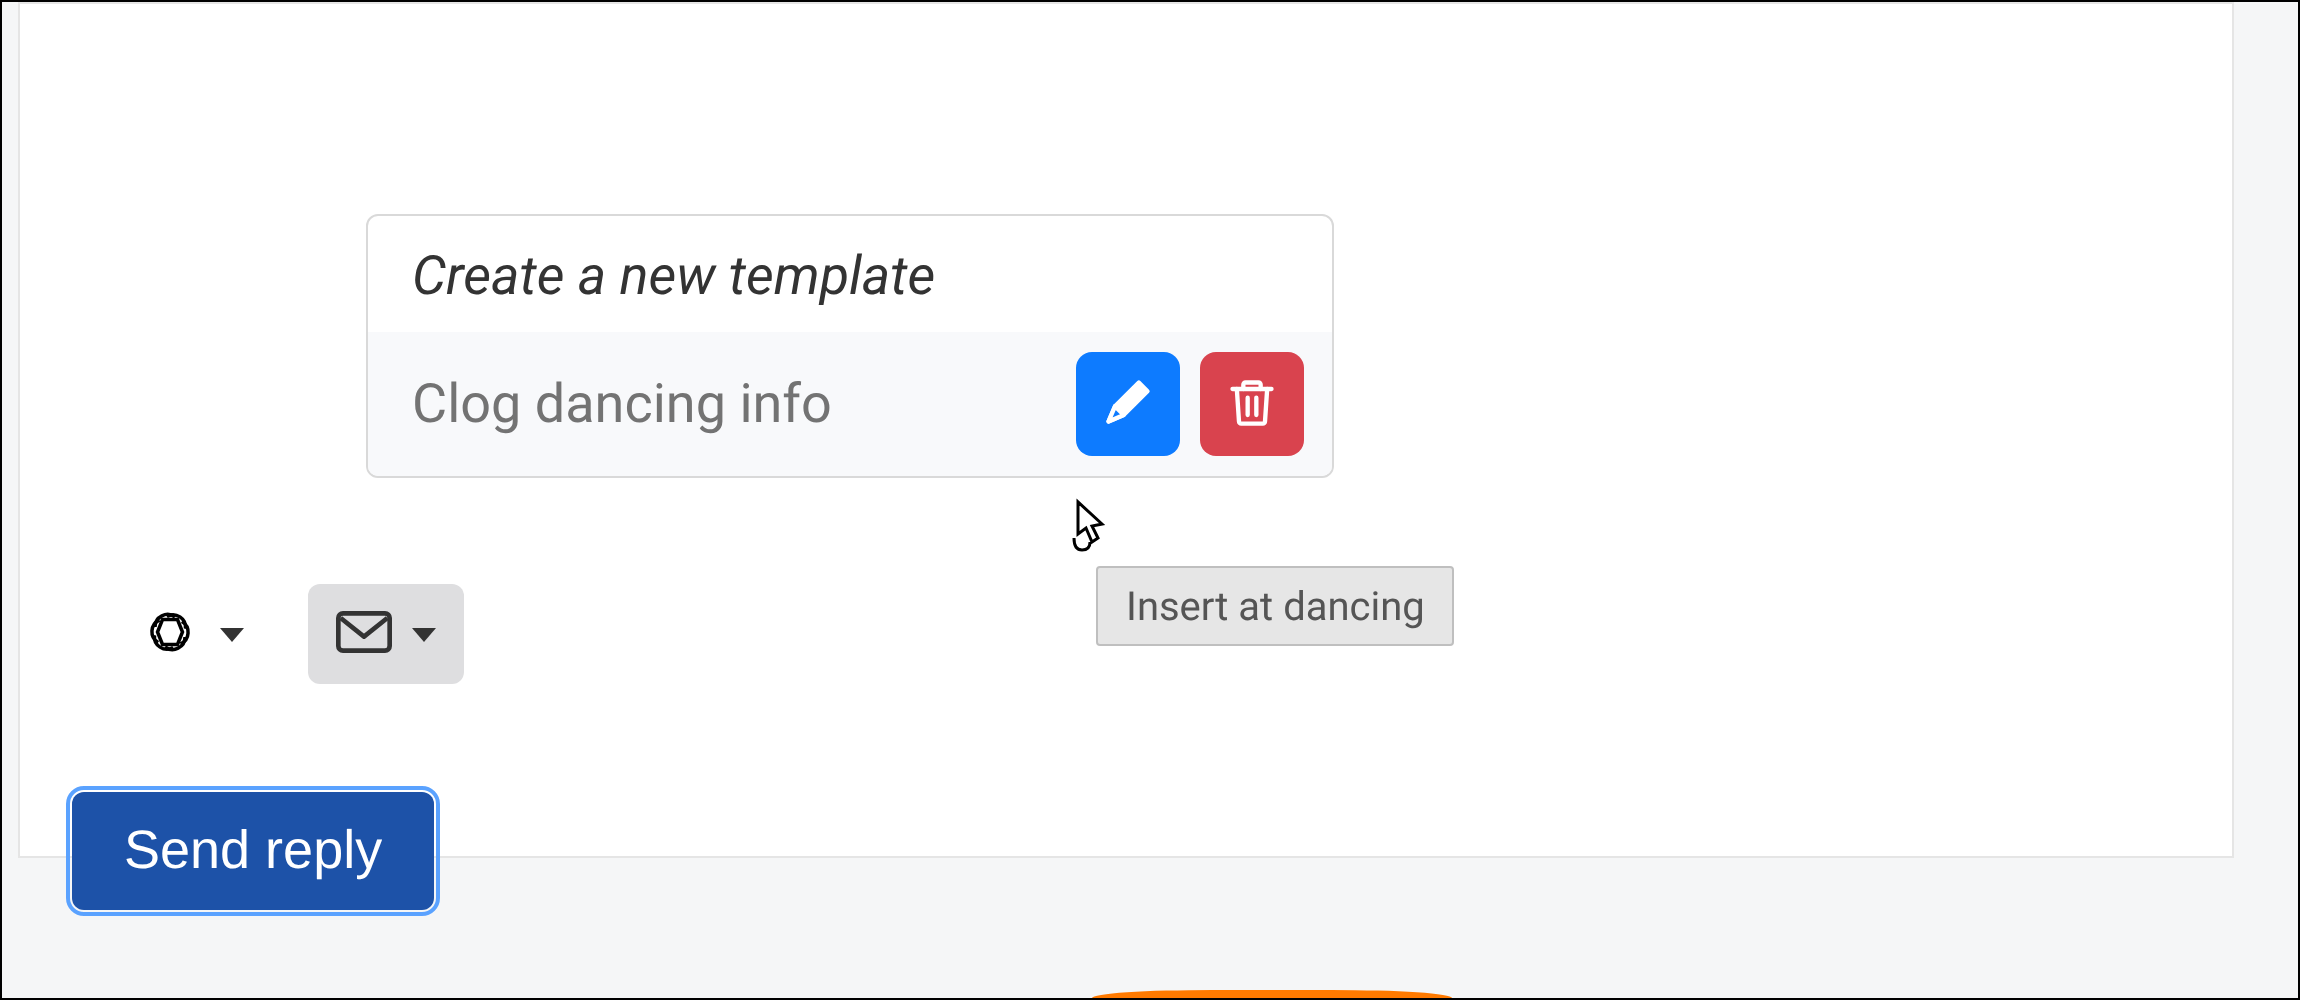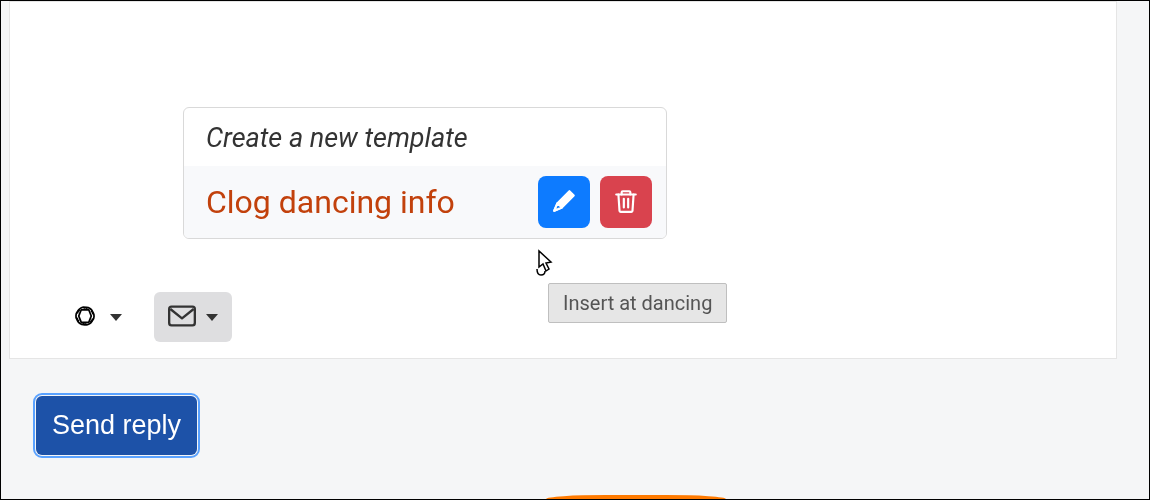--- a/index.html
+++ b/index.html
@@ -10,21 +10,21 @@
       font-family: -apple-system, BlinkMacSystemFont, "Segoe UI", Roboto, sans-serif;
       border: 1px solid #000;
       position: relative;
       overflow: hidden;
     }
     .panel {
       position: absolute;
       left: 8px;
       top: 0;
       width: 1108px;
-      height: 358px;
+      height: 428px;
       background: #fff;
       border: 1px solid #e5e5e5;
     }
     .template-popup {
       position: absolute;
       left: 173px;
       top: 105px;
       width: 484px;
       background: #fff;
       border: 1px solid #d9d9d9;
@@ -38,22 +38,22 @@
       padding: 14px 22px 12px;
     }
     .template-row {
       display: flex;
       align-items: center;
       background: #f8f9fb;
       padding: 10px 14px 10px 22px;
       gap: 10px;
     }
     .template-name {
-      font-size: 32px;
-      color: #c2410c;
+      font-size: 27px;
+      color: #737373;
       flex: 1;
     }
     .icon-btn {
       width: 52px;
       height: 52px;
       border-radius: 8px;
       display: flex;
       align-items: center;
       justify-content: center;
       border: none;
@@ -91,21 +91,21 @@
     .ai-icon svg { width: 30px; height: 30px; }
     .mail-icon svg { width: 28px; height: 22px; }
     .send-btn {
       position: absolute;
       left: 35px;
       top: 395px;
       background: #1d52a8;
       color: #fff;
       font-size: 27px;
       font-weight: 500;
-      padding: 14px 16px;
+      padding: 14px 26px;
       border: none;
       border-radius: 6px;
       cursor: pointer;
       outline: 2px solid #5aa2ff;
       outline-offset: 1px;
     }
     .tooltip {
       position: absolute;
       left: 547px;
       top: 282px;

